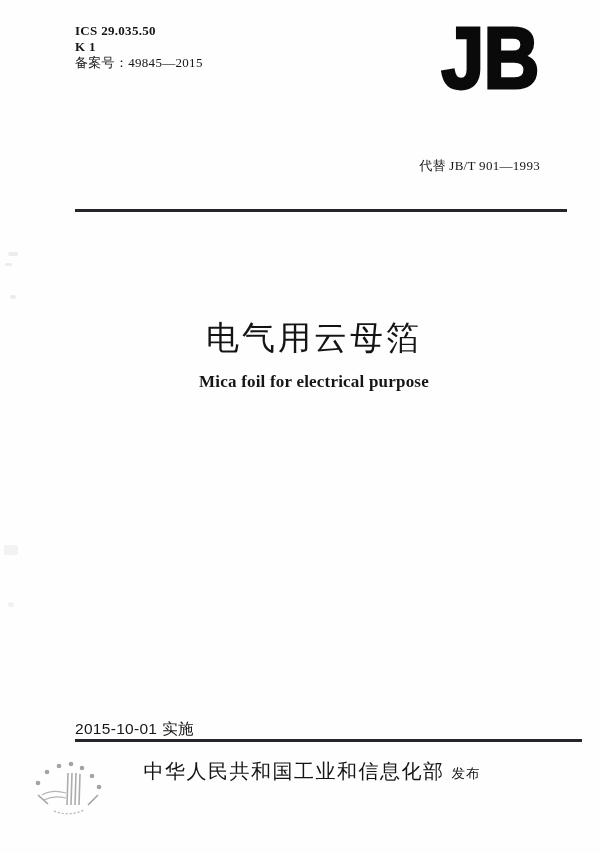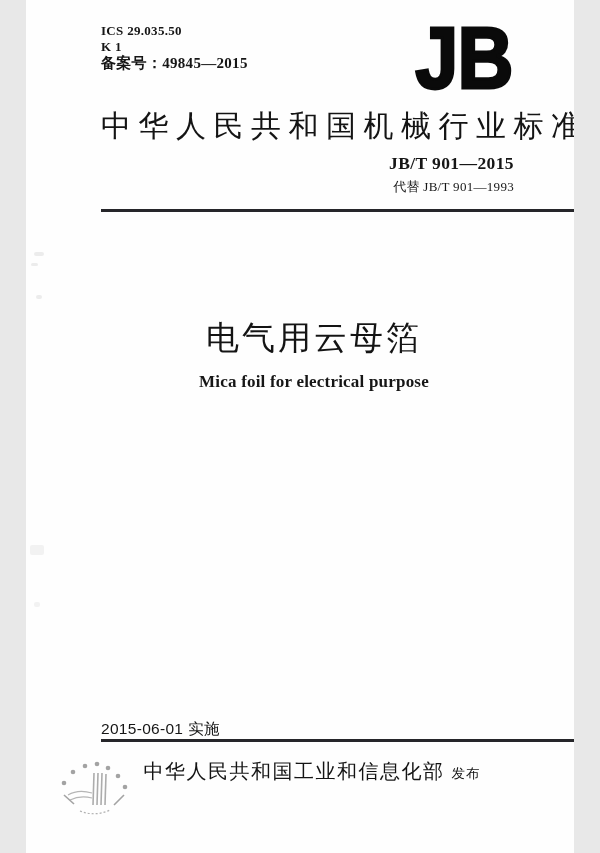--- a/index.html
+++ b/index.html
@@ -2,40 +2,40 @@
 <html><head>
 <meta charset="utf-8">
 <style>
   html, body {
     margin: 0;
     padding: 0;
     background: #e8e8e8;
   }
   .page {
     position: relative;
-    width: 548px;
+    width: 600px;
     height: 853px;
     margin: 0 auto;
     background: #fefefe;
     color: #161616;
     font-family: "Liberation Sans", "DejaVu Sans", sans-serif;
     overflow: hidden;
   }
   
   .meta {
     position: absolute;
     left: 75px;
     top: 23px;
     font-family: "Liberation Serif", "DejaVu Serif", serif;
     font-size: 13px;
     line-height: 16px;
     letter-spacing: 0.3px;
   }
   .meta .ics, .meta .kcode { font-weight: 700; }
-  .meta .record { font-weight: 700; font-size: 15px; }
+  .meta .record { font-weight: 400; font-size: 13px; }
   
   .logo {
     position: absolute;
     right: 62px;
     top: 14px;
     font-family: "Liberation Sans", sans-serif;
     font-size: 88px;
     line-height: 88px;
     font-weight: 700;
     letter-spacing: -1px;
@@ -166,35 +166,33 @@
 <div class="page">
 
   <div class="meta">
     <div class="ics">ICS 29.035.50</div>
     <div class="kcode">K 1</div>
     <div class="record">备案号：49845—2015</div>
   </div>
 
   <div class="logo">JB</div>
 
-  <div class="std-title">中华人民共和国机械行业标准</div>
 
   <div class="std-codes">
-    <div class="std-no">JB/T 901—2015</div>
     <div class="std-replaces">代替 JB/T 901—1993</div>
   </div>
 
   <div class="rule rule-top"></div>
 
   <div class="title-cn">电气用云母箔</div>
   <div class="title-en">Mica foil for electrical purpose</div>
 
   <div class="dates">
     <div>
-      <span>2015-06-01</span><span class="label">实施</span>
+      <span>2015-10-01</span><span class="label">实施</span>
     </div>
   </div>
 
   <div class="rule rule-bottom"></div>
 
   <div class="publisher">
     <span>中华人民共和国工业和信息化部</span><span class="suffix">发布</span>
   </div>
 
   <svg class="stamp" width="86" height="86" viewBox="0 0 86 86">

